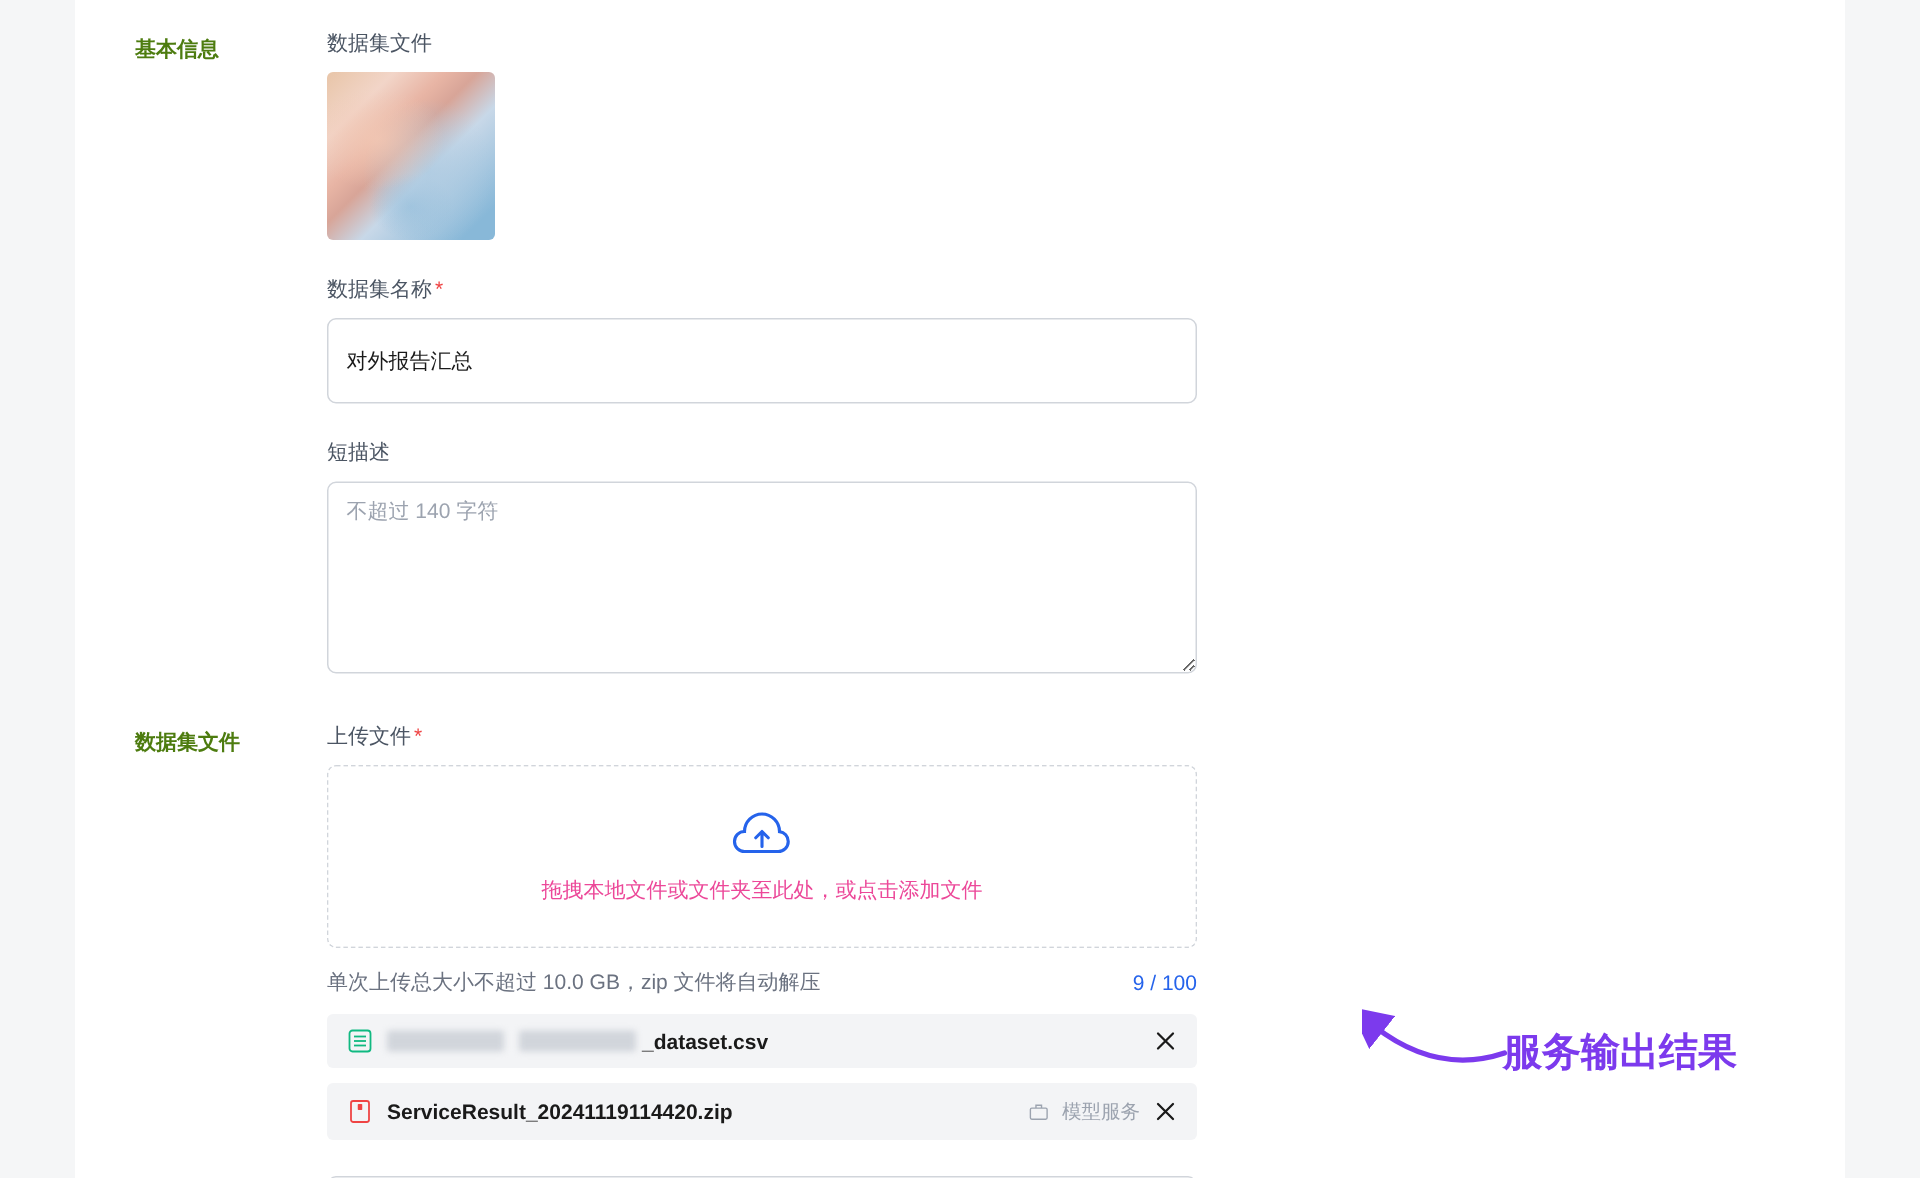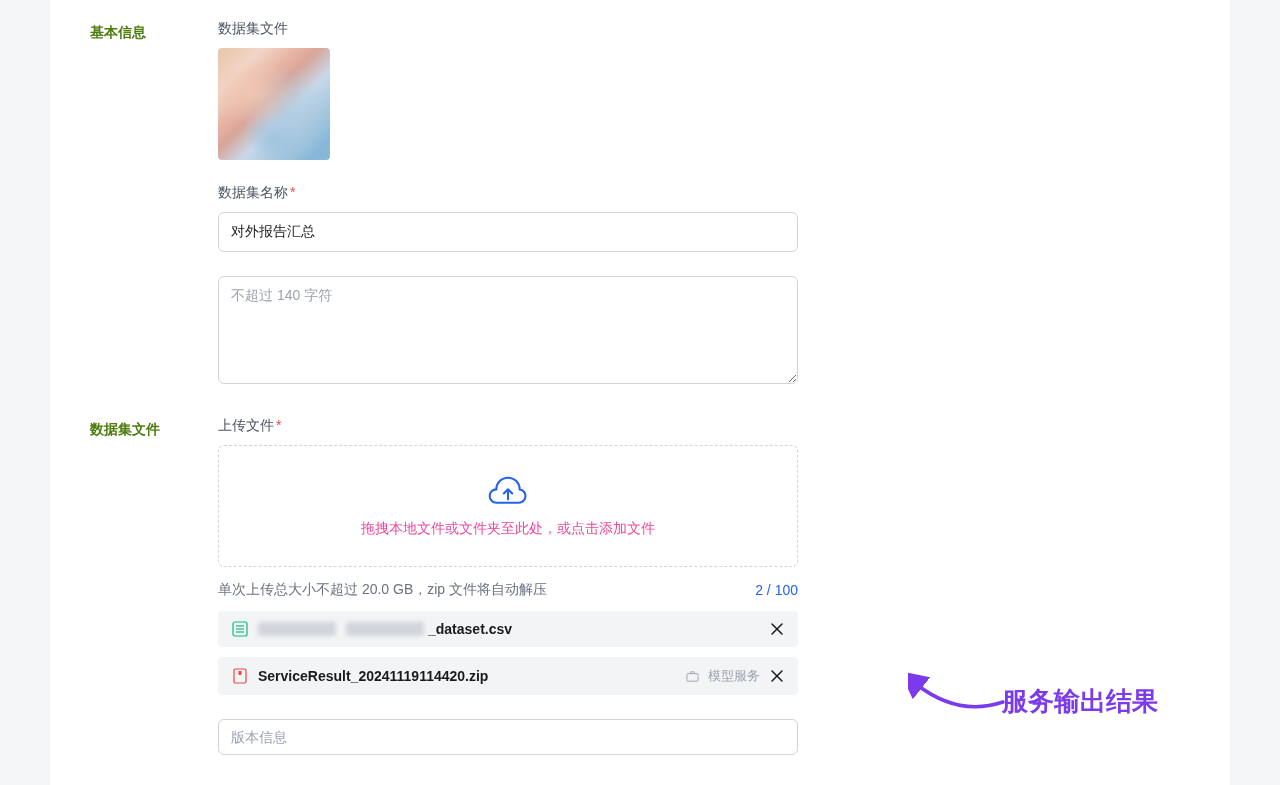--- a/index.html
+++ b/index.html
@@ -62,34 +62,34 @@
       content: '';
       position: absolute;
       inset: 0;
       background:
         radial-gradient(ellipse 80% 60% at 30% 40%, rgba(242,200,180,0.8) 0%, transparent 50%),
         radial-gradient(ellipse 70% 80% at 60% 60%, rgba(168,200,224,0.7) 0%, transparent 55%),
         radial-gradient(ellipse 50% 40% at 50% 80%, rgba(136,184,216,0.6) 0%, transparent 50%);
     }
     .text-input {
       width: 100%;
-      height: 40px;
+      height: 57px;
       padding: 8px 12px;
       border: 1px solid #d1d5db;
       border-radius: 6px;
       font-size: 14px;
       color: #1a1a1a;
       outline: none;
     }
     .text-input::placeholder {
       color: #9ca3af;
     }
     .textarea-input {
       width: 100%;
-      height: 108px;
+      height: 128px;
       padding: 10px 12px;
       border: 1px solid #d1d5db;
       border-radius: 6px;
       font-size: 14px;
       color: #1a1a1a;
       resize: vertical;
       outline: none;
       font-family: inherit;
     }
     .textarea-input::placeholder {
@@ -213,20 +213,21 @@
       </div>
 
       <div class="field-group">
         <span class="field-label">
           <span>数据集名称</span><span class="required-star">*</span>
         </span>
         <input type="text" class="text-input" value="对外报告汇总" style="">
       </div>
 
       <div class="field-group" style="margin-bottom:0;">
+        <span class="field-label">短描述</span>
         <textarea class="textarea-input" placeholder="不超过 140 字符" style=""></textarea>
       </div>
     </div>
   </div>
 
   <div class="form-section">
     <div class="section-label">数据集文件</div>
     <div class="section-content">
       <div class="field-group" style="margin-bottom:0;">
         <span class="field-label">
@@ -235,22 +236,22 @@
 
         <div class="upload-zone">
           <svg class="upload-icon" viewBox="0 0 48 40" fill="none">
             <path d="M38 18c0-7.7-6.3-14-14-14s-14 6.3-14 14c-4.4 0-8 3.6-8 8s3.6 8 8 8h27c4.4 0 8-3.6 8-8 0-4.1-3.1-7.5-7-7.9z" stroke="#2563eb" stroke-width="2.5" fill="none"></path>
             <path d="M24 30V18M24 18l-5 5M24 18l5 5" stroke="#2563eb" stroke-width="2.5" stroke-linecap="round" stroke-linejoin="round"></path>
           </svg>
           <div class="upload-text">拖拽本地文件或文件夹至此处，或点击添加文件</div>
         </div>
 
         <div class="upload-meta-row">
-          <span class="upload-hint">单次上传总大小不超过 20.0 GB，zip 文件将自动解压</span>
-          <span class="upload-count">2 / 100</span>
+          <span class="upload-hint">单次上传总大小不超过 10.0 GB，zip 文件将自动解压</span>
+          <span class="upload-count">9 / 100</span>
         </div>
 
         <div class="file-row">
           <svg class="file-icon" viewBox="0 0 16 16">
             <rect x="1" y="1" width="14" height="14" rx="2" stroke="#10b981" stroke-width="1.2" fill="none"></rect>
             <line x1="4" y1="5" x2="12" y2="5" stroke="#10b981" stroke-width="1.2"></line>
             <line x1="4" y1="8" x2="12" y2="8" stroke="#10b981" stroke-width="1.2"></line>
             <line x1="4" y1="11" x2="12" y2="11" stroke="#10b981" stroke-width="1.2"></line>
           </svg>
           <div class="file-name-area">

